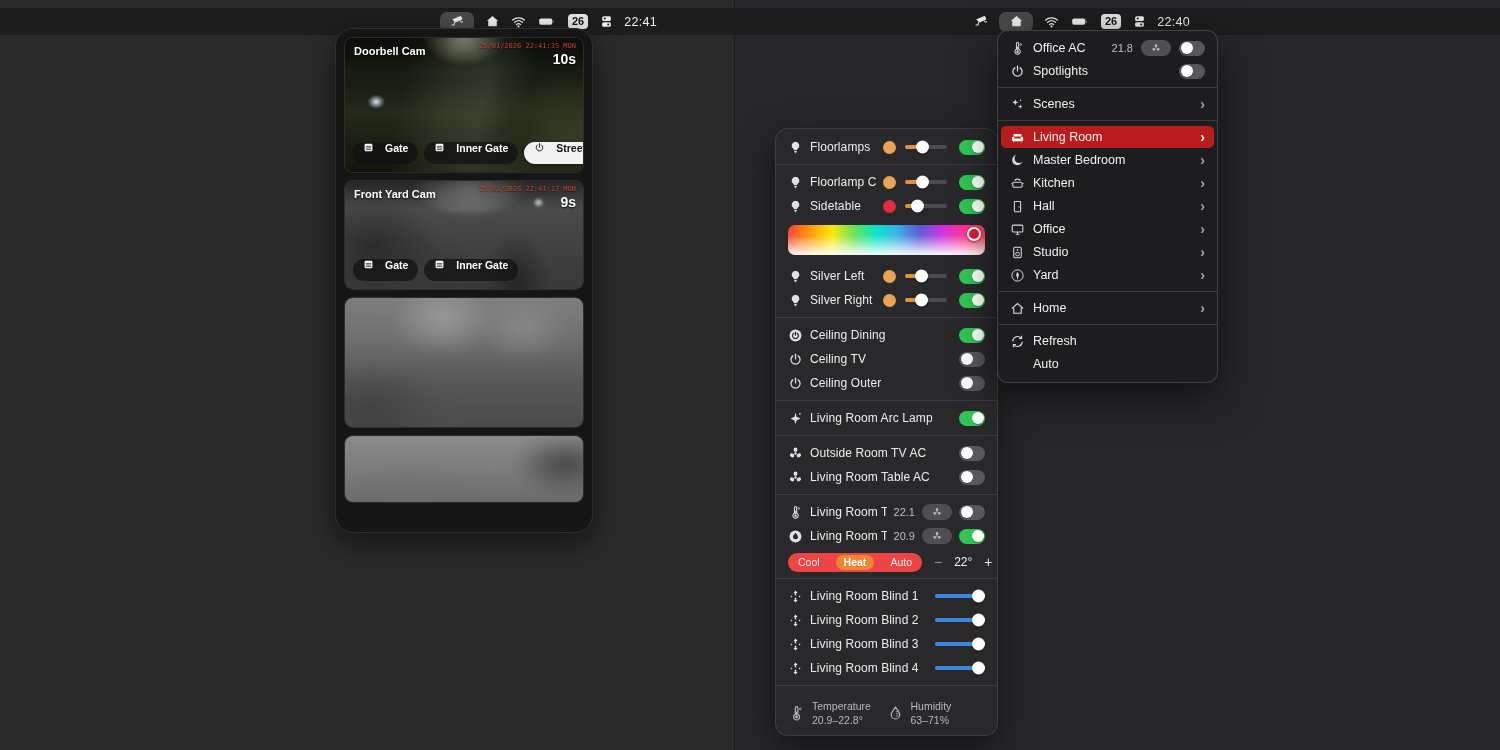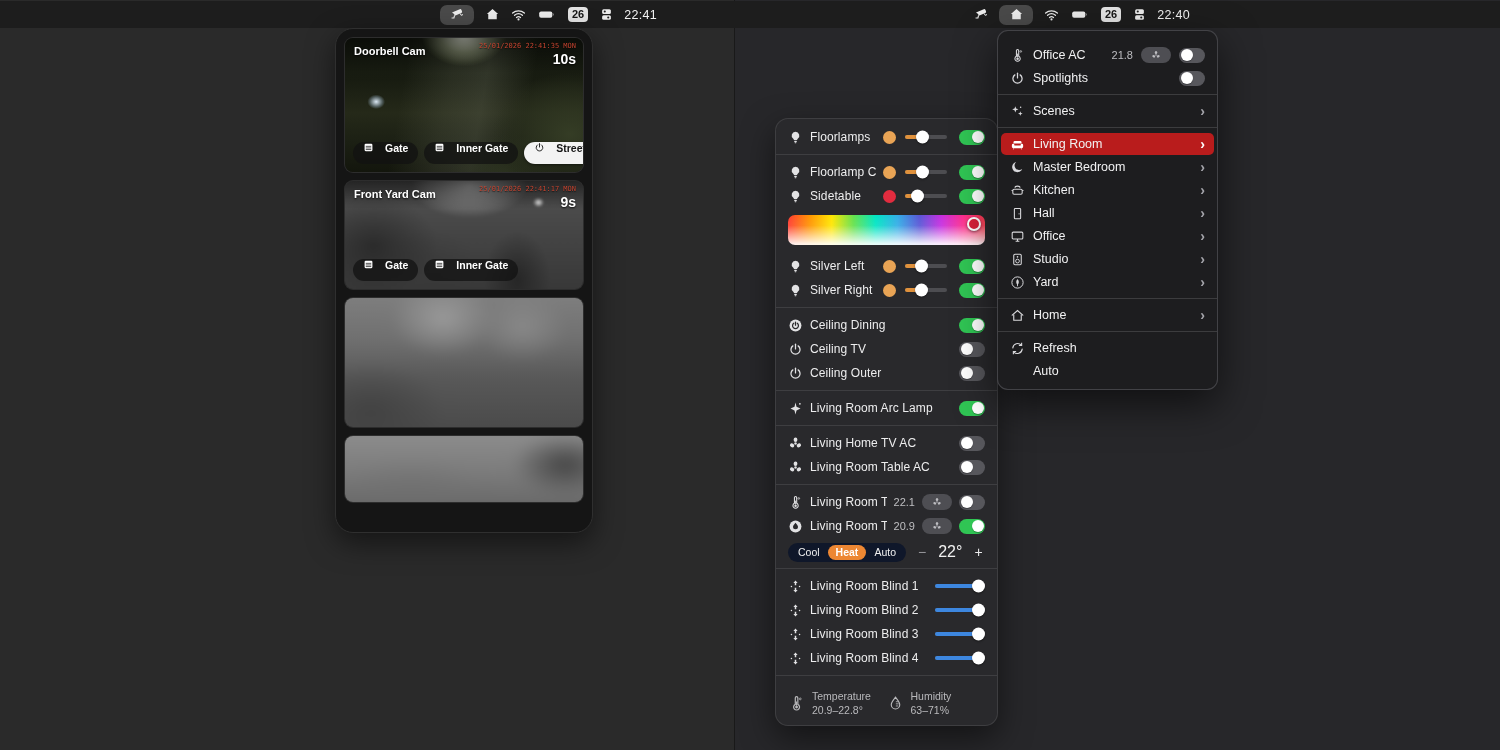--- a/index.html
+++ b/index.html
@@ -7,21 +7,21 @@
   body {
     position:relative; overflow:hidden;
     background:#2a2a2a;
     font-family:"Liberation Sans","DejaVu Sans",sans-serif;
     -webkit-font-smoothing:antialiased;
   }
   .bg-right { position:absolute; left:735px; top:0; width:765px; height:750px; background:#27272a; z-index:0; }
   .seam { position:absolute; left:734px; top:0; width:1px; height:750px; background:rgba(0,0,0,.4); z-index:1; }
 
   
-  .menubar { position:absolute; top:1px; height:27px; background:#1d1d1d; z-index:2; }
+  .menubar { position:absolute; top:8px; height:27px; background:#1d1d1d; z-index:2; }
   .menubar.left { left:0; width:735px; }
   .menubar.right { left:735px; width:765px; }
   .mb-group { position:absolute; top:0; height:27px; display:flex; align-items:center; gap:10px; color:#ececec; }
   .mb-icon { width:16px; height:16px; display:flex; align-items:center; justify-content:center; color:#ececec; }
   .mb-icon svg { width:15px; height:15px; }
   .mb-pill { background:#4a4a4a; border-radius:7px; padding:2px 9px; display:flex; align-items:center; }
   .mb-badge { background:#e3e3e3; color:#161616; font-size:11px; font-weight:bold; border-radius:4px; padding:1px 4px; line-height:13px; }
   .mb-time { font-size:12.5px; color:#f2f2f2; letter-spacing:.3px; }
 
   
@@ -74,21 +74,21 @@
   .cam-ts { position:absolute; top:4px; right:7px; font-size:7px; color:#c4432f; font-family:"DejaVu Sans Mono",monospace; text-shadow:0 1px 1px rgba(0,0,0,.6); }
   .cam-dur { position:absolute; top:13px; right:7px; font-size:14px; font-weight:bold; color:#fff; text-shadow:0 1px 2px rgba(0,0,0,.8); }
   .cam-btns { position:absolute; left:8px; bottom:8px; display:flex; gap:6px; }
   .cam-btn { display:flex; align-items:flex-start; gap:11px; height:22px; padding:0 10px; border-radius:12px;
     background:rgba(18,18,18,.74); color:#fff; font-size:10.5px; font-weight:bold; white-space:nowrap; }
   .cam-btn svg { width:11px; height:11px; }
   .cam-btn.active { background:#f3f3f3; color:#141414; box-shadow:0 1px 3px rgba(0,0,0,.5); }
 
   
   .ctrl-panel {
-    position:absolute; left:775px; top:118px; width:223px; height:608px; z-index:4;
+    position:absolute; left:775px; top:128px; width:223px; height:608px; z-index:4;
     background:#29292c; border:1px solid rgba(255,255,255,.1); border-radius:13px;
     box-shadow:0 12px 32px rgba(0,0,0,.5); padding-top:6px;
   }
   .cp-row { height:24px; padding:0 12px; display:flex; align-items:center; gap:7px; font-size:12px; color:#ededee; }
   .cp-icon { width:15px; height:15px; flex:none; color:#e2e2e4; display:flex; }
   .cp-icon svg { width:15px; height:15px; }
   .cp-label { flex:1; white-space:nowrap; overflow:hidden; letter-spacing:.1px; }
   .cp-value { font-size:11px; color:#bfbfc2; flex:none; }
   .dot { width:13px; height:13px; border-radius:50%; flex:none; }
   .slider { width:42px; height:4px; border-radius:2px; background:#4d4d51; position:relative; flex:none; margin:0 5px 0 2px; }
@@ -103,37 +103,37 @@
   .fan-btn { width:30px; height:16px; border-radius:9px; background:#4e4e53; display:flex; align-items:center; justify-content:center; color:#bcbcc0; flex:none; }
   .fan-btn svg { width:10px; height:10px; }
   .cp-sep { height:1px; background:rgba(255,255,255,.1); margin:5px 0; }
   .color-strip { margin:7px 12px 9px; height:30px; border-radius:7px; position:relative;
     background:
       linear-gradient(to bottom, rgba(255,255,255,0) 0%, rgba(255,255,255,.08) 35%, rgba(255,255,255,.9) 96%),
       linear-gradient(to right,#ff3b30,#ff9500,#ffe600,#63e14c,#00e5c3,#32ade6,#5856d6,#c62de0,#ff2d8f,#ff3b4e);
   }
   .strip-knob { position:absolute; right:4px; top:2px; width:14px; height:14px; border:2.5px solid #fff; border-radius:50%; background:#d81f38; box-shadow:0 1px 3px rgba(0,0,0,.5); }
   .thermo-row { display:flex; align-items:center; height:22px; padding:0 12px; margin:3px 0 4px; gap:4px; }
-  .seg { display:flex; background:#0f172a; border-radius:11px; padding:2px; gap:0; }
+  .seg { display:flex; background:#ef4444; border-radius:11px; padding:2px; gap:8px; }
   .seg-btn { font-size:10.5px; color:#f0f0f0; padding:1.5px 8px; border-radius:9px; }
   .seg-btn.selected { background:#ed8733; color:#fff; font-weight:bold; }
   .t-spacer { flex:1; }
   .step-btn { font-size:14px; line-height:14px; padding:0 4px; }
   .step-btn.minus { color:#98989c; } .step-btn.plus { color:#ebebed; }
-  .setpoint { font-size:16px; color:#f2f2f2; margin:0 4px; }
+  .setpoint { font-size:12px; color:#f2f2f2; margin:0 4px; }
   .cp-footer { display:flex; padding:9px 12px 0; color:#b9b9bc; }
   .foot-item { flex:1; display:flex; gap:7px; align-items:center; }
   .foot-item svg { width:17px; height:17px; flex:none; }
   .foot-text { font-size:10.5px; line-height:1.3; }
 
   
   .menu {
     position:absolute; left:997px; top:30px; width:221px; z-index:5;
     background:rgba(29,29,31,.97); border:1px solid rgba(98,98,104,.55); border-radius:11px;
-    box-shadow:0 14px 40px rgba(0,0,0,.6); padding:12px 0 6px;
+    box-shadow:0 14px 40px rgba(0,0,0,.6); padding:5px 0 6px;
   }
   .menu-row { height:22px; margin:1px 3px; padding:0 9px; display:flex; align-items:center; gap:8px;
     font-size:12.5px; color:#f1f1f2; border-radius:5px; }
   .menu-row.selected { background:#b91c1c; }
   .menu-icon { width:15px; height:15px; flex:none; color:#d9d9dc; display:flex; }
   .menu-icon svg { width:15px; height:15px; }
   .menu-row.selected .menu-icon, .menu-row.selected .menu-chevron { color:#fff; }
   .menu-label { flex:1; white-space:nowrap; overflow:hidden; }
   .menu-value { font-size:11px; color:#bdbdc1; }
   .menu-chevron { font-size:14px; font-weight:bold; color:#a5a5ab; line-height:1; }
@@ -546,21 +546,21 @@
       </span>
   </div>
   <div class="cp-sep"></div>
 
   <div class="cp-row">
     <span class="cp-icon">
         <svg>
           <use href="#i-fan"></use>
         </svg>
       </span>
-    <span class="cp-label">Living Home TV AC</span>
+    <span class="cp-label">Outside Room TV AC</span>
     <span class="toggle off">
         <span class="tknob"></span>
       </span>
   </div>
   <div class="cp-row">
     <span class="cp-icon">
         <svg>
           <use href="#i-fan"></use>
         </svg>
       </span>

